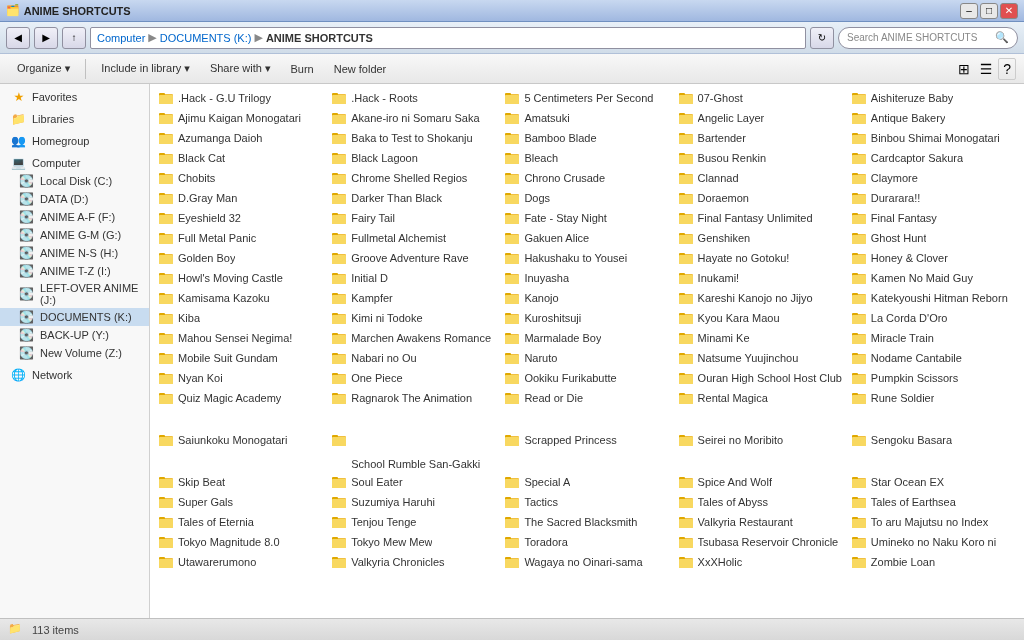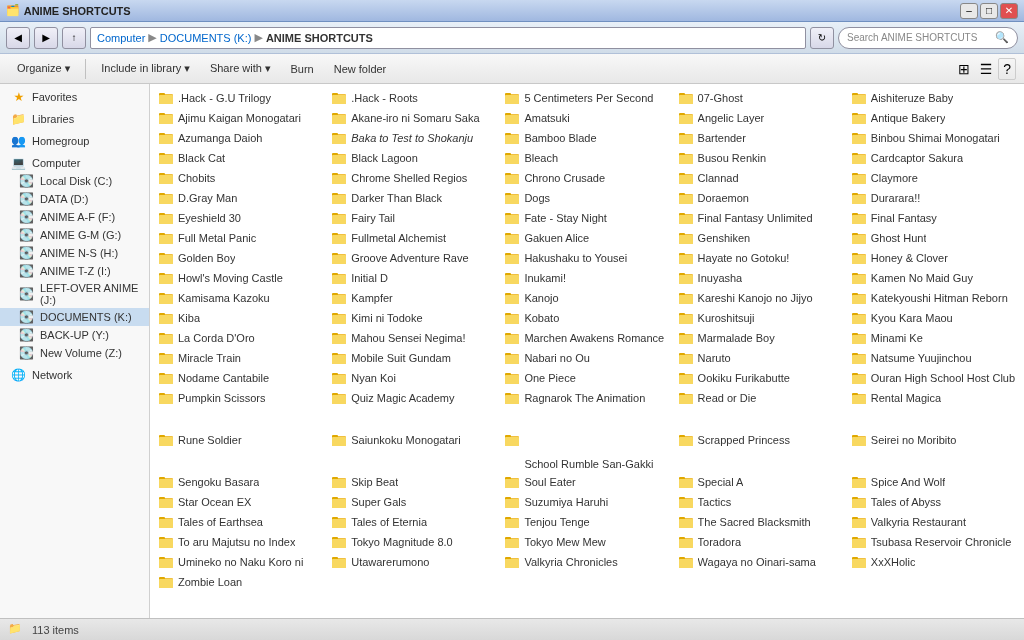--- a/index.html
+++ b/index.html
@@ -338,21 +338,21 @@
         <rect x="1" y="5" width="14" height="9" rx="1" fill="#f8d860"></rect>
       </svg>
       <span style="overflow:hidden;text-overflow:ellipsis;">Azumanga Daioh</span>
     </div>
         <div class="file-item">
       <svg class="file-icon" viewBox="0 0 16 16">
         <rect x="1" y="4" width="14" height="10" rx="1" fill="#f0c040"></rect>
         <rect x="1" y="3" width="6" height="3" rx="1" fill="#e0a800"></rect>
         <rect x="1" y="5" width="14" height="9" rx="1" fill="#f8d860"></rect>
       </svg>
-      <span style="overflow:hidden;text-overflow:ellipsis;font-style:italic;">Baka to Test to Shokanju</span>
+      <span style="overflow:hidden;text-overflow:ellipsis;">Baka to Test to Shokanju</span>
     </div>
         <div class="file-item">
       <svg class="file-icon" viewBox="0 0 16 16">
         <rect x="1" y="4" width="14" height="10" rx="1" fill="#f0c040"></rect>
         <rect x="1" y="3" width="6" height="3" rx="1" fill="#e0a800"></rect>
         <rect x="1" y="5" width="14" height="9" rx="1" fill="#f8d860"></rect>
       </svg>
       <span style="overflow:hidden;text-overflow:ellipsis;">Bamboo Blade</span>
     </div>
         <div class="file-item">
@@ -490,21 +490,21 @@
         <rect x="1" y="5" width="14" height="9" rx="1" fill="#f8d860"></rect>
       </svg>
       <span style="overflow:hidden;text-overflow:ellipsis;">Durarara!!</span>
     </div>
         <div class="file-item">
       <svg class="file-icon" viewBox="0 0 16 16">
         <rect x="1" y="4" width="14" height="10" rx="1" fill="#f0c040"></rect>
         <rect x="1" y="3" width="6" height="3" rx="1" fill="#e0a800"></rect>
         <rect x="1" y="5" width="14" height="9" rx="1" fill="#f8d860"></rect>
       </svg>
-      <span style="overflow:hidden;text-overflow:ellipsis;">Eyeshield 30</span>
+      <span style="overflow:hidden;text-overflow:ellipsis;">Eyeshield 32</span>
     </div>
         <div class="file-item">
       <svg class="file-icon" viewBox="0 0 16 16">
         <rect x="1" y="4" width="14" height="10" rx="1" fill="#f0c040"></rect>
         <rect x="1" y="3" width="6" height="3" rx="1" fill="#e0a800"></rect>
         <rect x="1" y="5" width="14" height="9" rx="1" fill="#f8d860"></rect>
       </svg>
       <span style="overflow:hidden;text-overflow:ellipsis;">Fairy Tail</span>
     </div>
         <div class="file-item">
@@ -626,36 +626,36 @@
         <rect x="1" y="5" width="14" height="9" rx="1" fill="#f8d860"></rect>
       </svg>
       <span style="overflow:hidden;text-overflow:ellipsis;">Initial D</span>
     </div>
         <div class="file-item">
       <svg class="file-icon" viewBox="0 0 16 16">
         <rect x="1" y="4" width="14" height="10" rx="1" fill="#f0c040"></rect>
         <rect x="1" y="3" width="6" height="3" rx="1" fill="#e0a800"></rect>
         <rect x="1" y="5" width="14" height="9" rx="1" fill="#f8d860"></rect>
       </svg>
+      <span style="overflow:hidden;text-overflow:ellipsis;">Inuyasha</span>
+    </div>
+        <div class="file-item">
+      <svg class="file-icon" viewBox="0 0 16 16">
+        <rect x="1" y="4" width="14" height="10" rx="1" fill="#f0c040"></rect>
+        <rect x="1" y="3" width="6" height="3" rx="1" fill="#e0a800"></rect>
+        <rect x="1" y="5" width="14" height="9" rx="1" fill="#f8d860"></rect>
+      </svg>
       <span style="overflow:hidden;text-overflow:ellipsis;">Inukami!</span>
     </div>
         <div class="file-item">
       <svg class="file-icon" viewBox="0 0 16 16">
         <rect x="1" y="4" width="14" height="10" rx="1" fill="#f0c040"></rect>
         <rect x="1" y="3" width="6" height="3" rx="1" fill="#e0a800"></rect>
         <rect x="1" y="5" width="14" height="9" rx="1" fill="#f8d860"></rect>
       </svg>
-      <span style="overflow:hidden;text-overflow:ellipsis;">Inuyasha</span>
-    </div>
-        <div class="file-item">
-      <svg class="file-icon" viewBox="0 0 16 16">
-        <rect x="1" y="4" width="14" height="10" rx="1" fill="#f0c040"></rect>
-        <rect x="1" y="3" width="6" height="3" rx="1" fill="#e0a800"></rect>
-        <rect x="1" y="5" width="14" height="9" rx="1" fill="#f8d860"></rect>
-      </svg>
       <span style="overflow:hidden;text-overflow:ellipsis;">Kamen No Maid Guy</span>
     </div>
         <div class="file-item">
       <svg class="file-icon" viewBox="0 0 16 16">
         <rect x="1" y="4" width="14" height="10" rx="1" fill="#f0c040"></rect>
         <rect x="1" y="3" width="6" height="3" rx="1" fill="#e0a800"></rect>
         <rect x="1" y="5" width="14" height="9" rx="1" fill="#f8d860"></rect>
       </svg>
       <span style="overflow:hidden;text-overflow:ellipsis;">Kamisama Kazoku</span>
     </div>
@@ -699,28 +699,20 @@
       </svg>
       <span style="overflow:hidden;text-overflow:ellipsis;">Kiba</span>
     </div>
         <div class="file-item">
       <svg class="file-icon" viewBox="0 0 16 16">
         <rect x="1" y="4" width="14" height="10" rx="1" fill="#f0c040"></rect>
         <rect x="1" y="3" width="6" height="3" rx="1" fill="#e0a800"></rect>
         <rect x="1" y="5" width="14" height="9" rx="1" fill="#f8d860"></rect>
       </svg>
       <span style="overflow:hidden;text-overflow:ellipsis;">Kimi ni Todoke</span>
-    </div>
-        <div class="file-item">
-      <svg class="file-icon" viewBox="0 0 16 16">
-        <rect x="1" y="4" width="14" height="10" rx="1" fill="#f0c040"></rect>
-        <rect x="1" y="3" width="6" height="3" rx="1" fill="#e0a800"></rect>
-        <rect x="1" y="5" width="14" height="9" rx="1" fill="#f8d860"></rect>
-      </svg>
-      <span style="overflow:hidden;text-overflow:ellipsis;">Kobato</span>
     </div>
         <div class="file-item">
       <svg class="file-icon" viewBox="0 0 16 16">
         <rect x="1" y="4" width="14" height="10" rx="1" fill="#f0c040"></rect>
         <rect x="1" y="3" width="6" height="3" rx="1" fill="#e0a800"></rect>
         <rect x="1" y="5" width="14" height="9" rx="1" fill="#f8d860"></rect>
       </svg>
       <span style="overflow:hidden;text-overflow:ellipsis;">Kuroshitsuji</span>
     </div>
         <div class="file-item">

